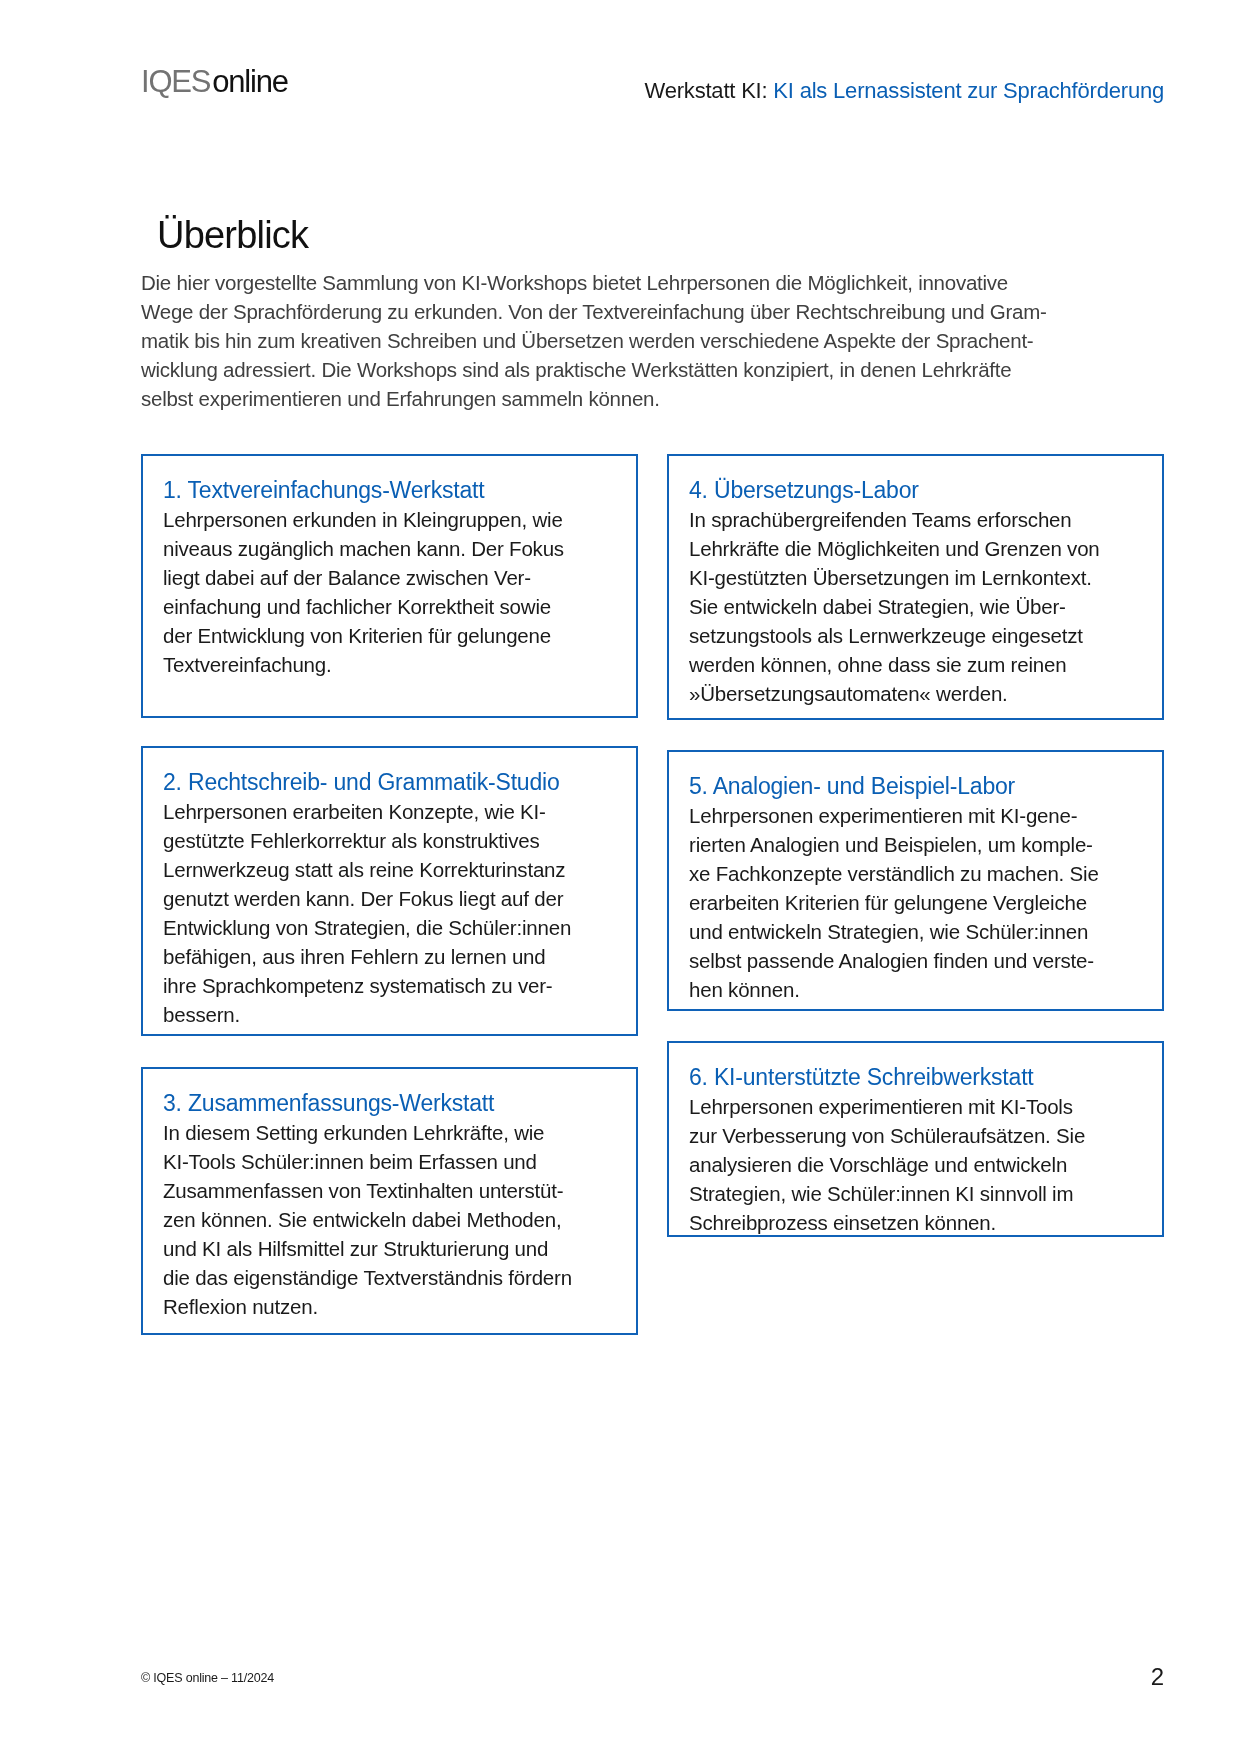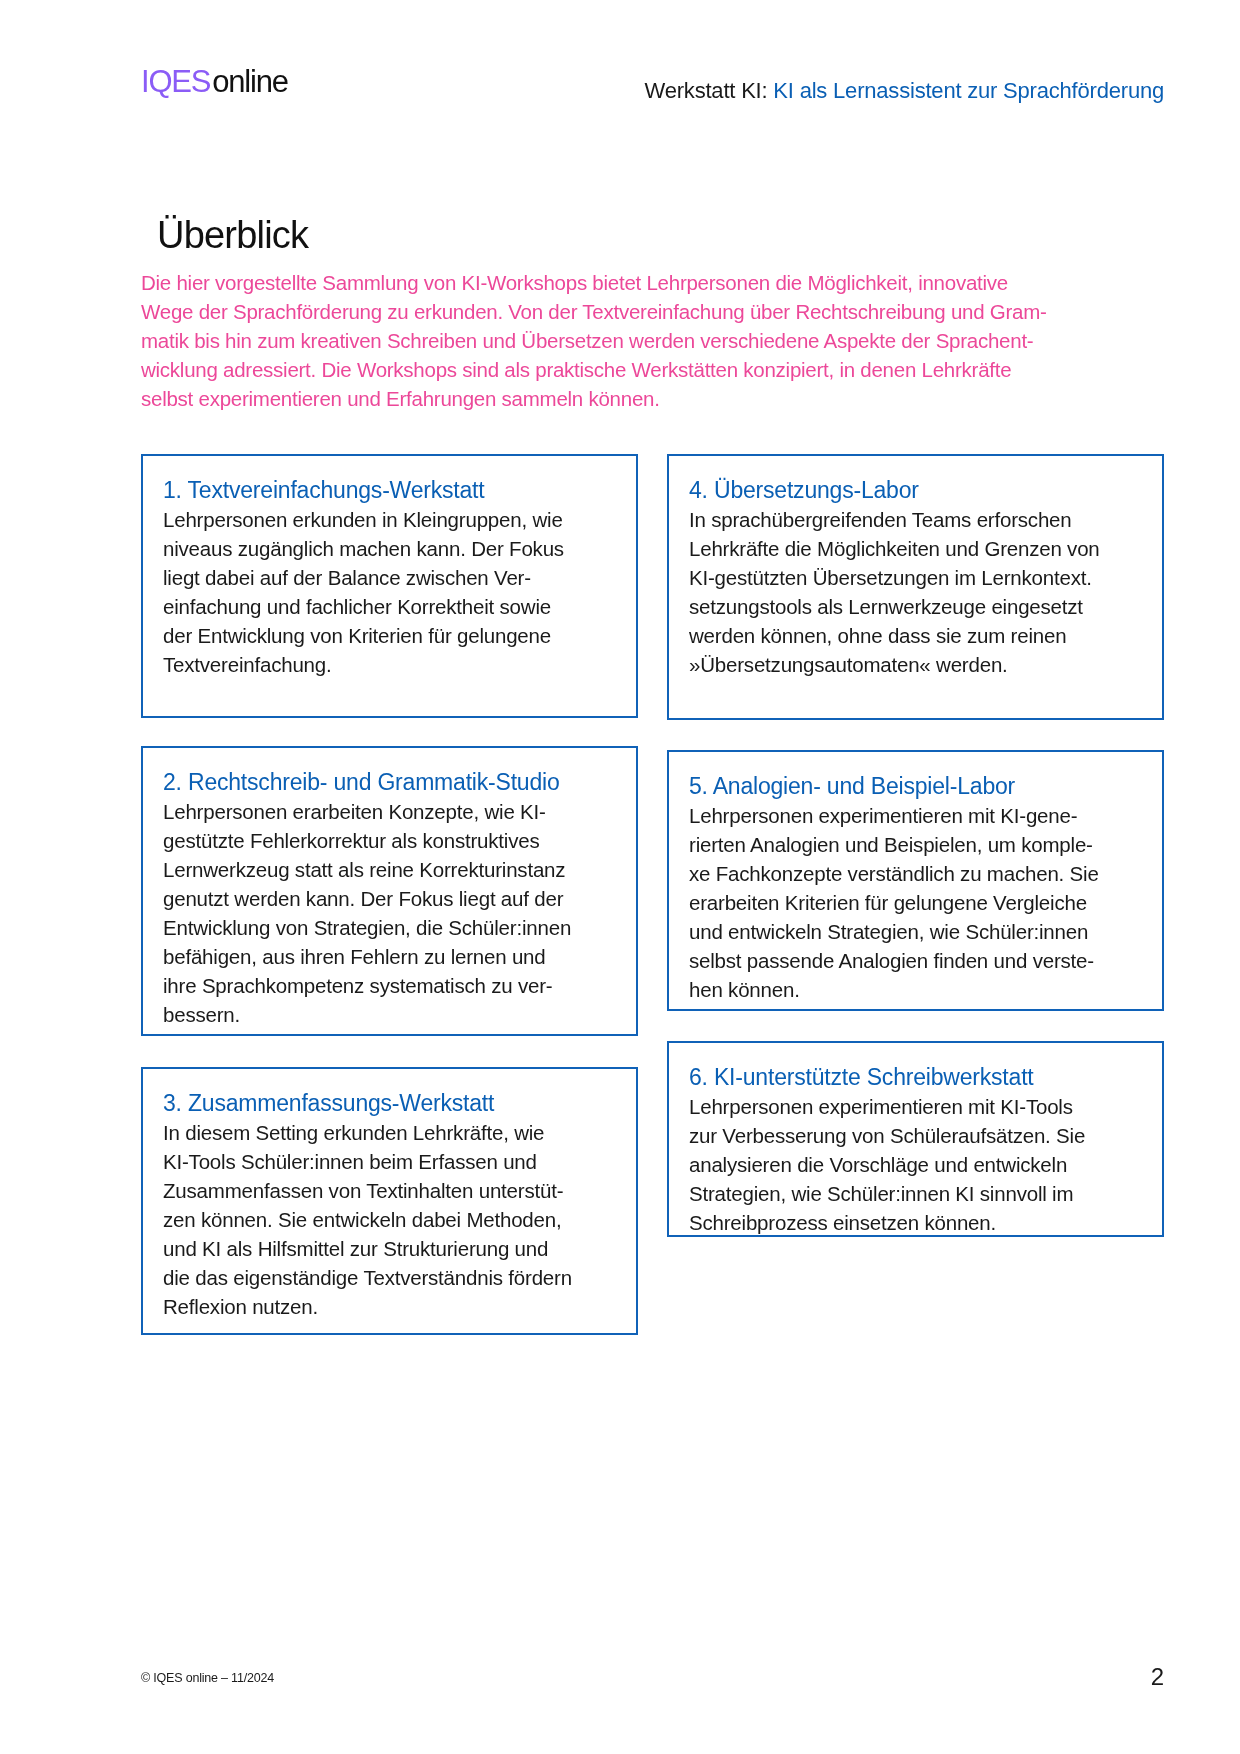--- a/index.html
+++ b/index.html
@@ -5,36 +5,36 @@
     html, body { margin: 0; padding: 0; background: #ffffff; }
     body {
       width: 1240px; height: 1754px; position: relative; overflow: hidden;
       font-family: "Liberation Sans", "DejaVu Sans", sans-serif;
       color: #1a1a1a;
     }
     .logo {
       position: absolute; left: 141px; top: 66px;
       font-size: 31px; letter-spacing: -1.2px; line-height: 1;
     }
-    .logo .brand { color: #8b5cf6; }
+    .logo .brand { color: #737373; }
     .logo .suffix { color: #111111; margin-left: 2px; }
     .header-right {
       position: absolute; right: 76px; top: 78px;
       font-size: 22px; letter-spacing: -0.2px; white-space: nowrap;
     }
     .header-right .prefix { color: #1a1a1a; }
     .header-right .accent { color: #0a5fb4; }
 
     .page-title {
       position: absolute; left: 141px; top: 198px; margin: 16px;
       font-size: 38px; font-weight: normal; letter-spacing: -0.8px; color: #111;
     }
     .intro {
       position: absolute; left: 141px; top: 268px; width: 1030px; margin: 0;
-      font-size: 20.5px; line-height: 29px; letter-spacing: -0.25px; color: #ec4899;
+      font-size: 20.5px; line-height: 29px; letter-spacing: -0.25px; color: #404040;
     }
     .intro .line { display: block; white-space: nowrap; }
 
     .card {
       position: absolute; box-sizing: border-box;
       border: 2.5px solid #1062b8; background: #fff;
       padding: 20px 18px 12px 20px;
     }
     .card .title {
       display: block; margin: 0; font-size: 23px; font-weight: normal;
@@ -120,20 +120,21 @@
     <span class="line">Reflexion nutzen.</span>
   </div>
 </div>
 
 <div class="card" id="card-4">
   <h2 class="title">4. Übersetzungs-Labor</h2>
   <div class="text">
     <span class="line">In sprachübergreifenden Teams erforschen</span>
     <span class="line">Lehrkräfte die Möglichkeiten und Grenzen von</span>
     <span class="line">KI-gestützten Übersetzungen im Lernkontext.</span>
+    <span class="line">Sie entwickeln dabei Strategien, wie Über-</span>
     <span class="line">setzungstools als Lernwerkzeuge eingesetzt</span>
     <span class="line">werden können, ohne dass sie zum reinen</span>
     <span class="line">»Übersetzungsautomaten« werden.</span>
   </div>
 </div>
 
 <div class="card" id="card-5">
   <h2 class="title">5. Analogien- und Beispiel-Labor</h2>
   <div class="text">
     <span class="line">Lehrpersonen experimentieren mit KI-gene-</span>

